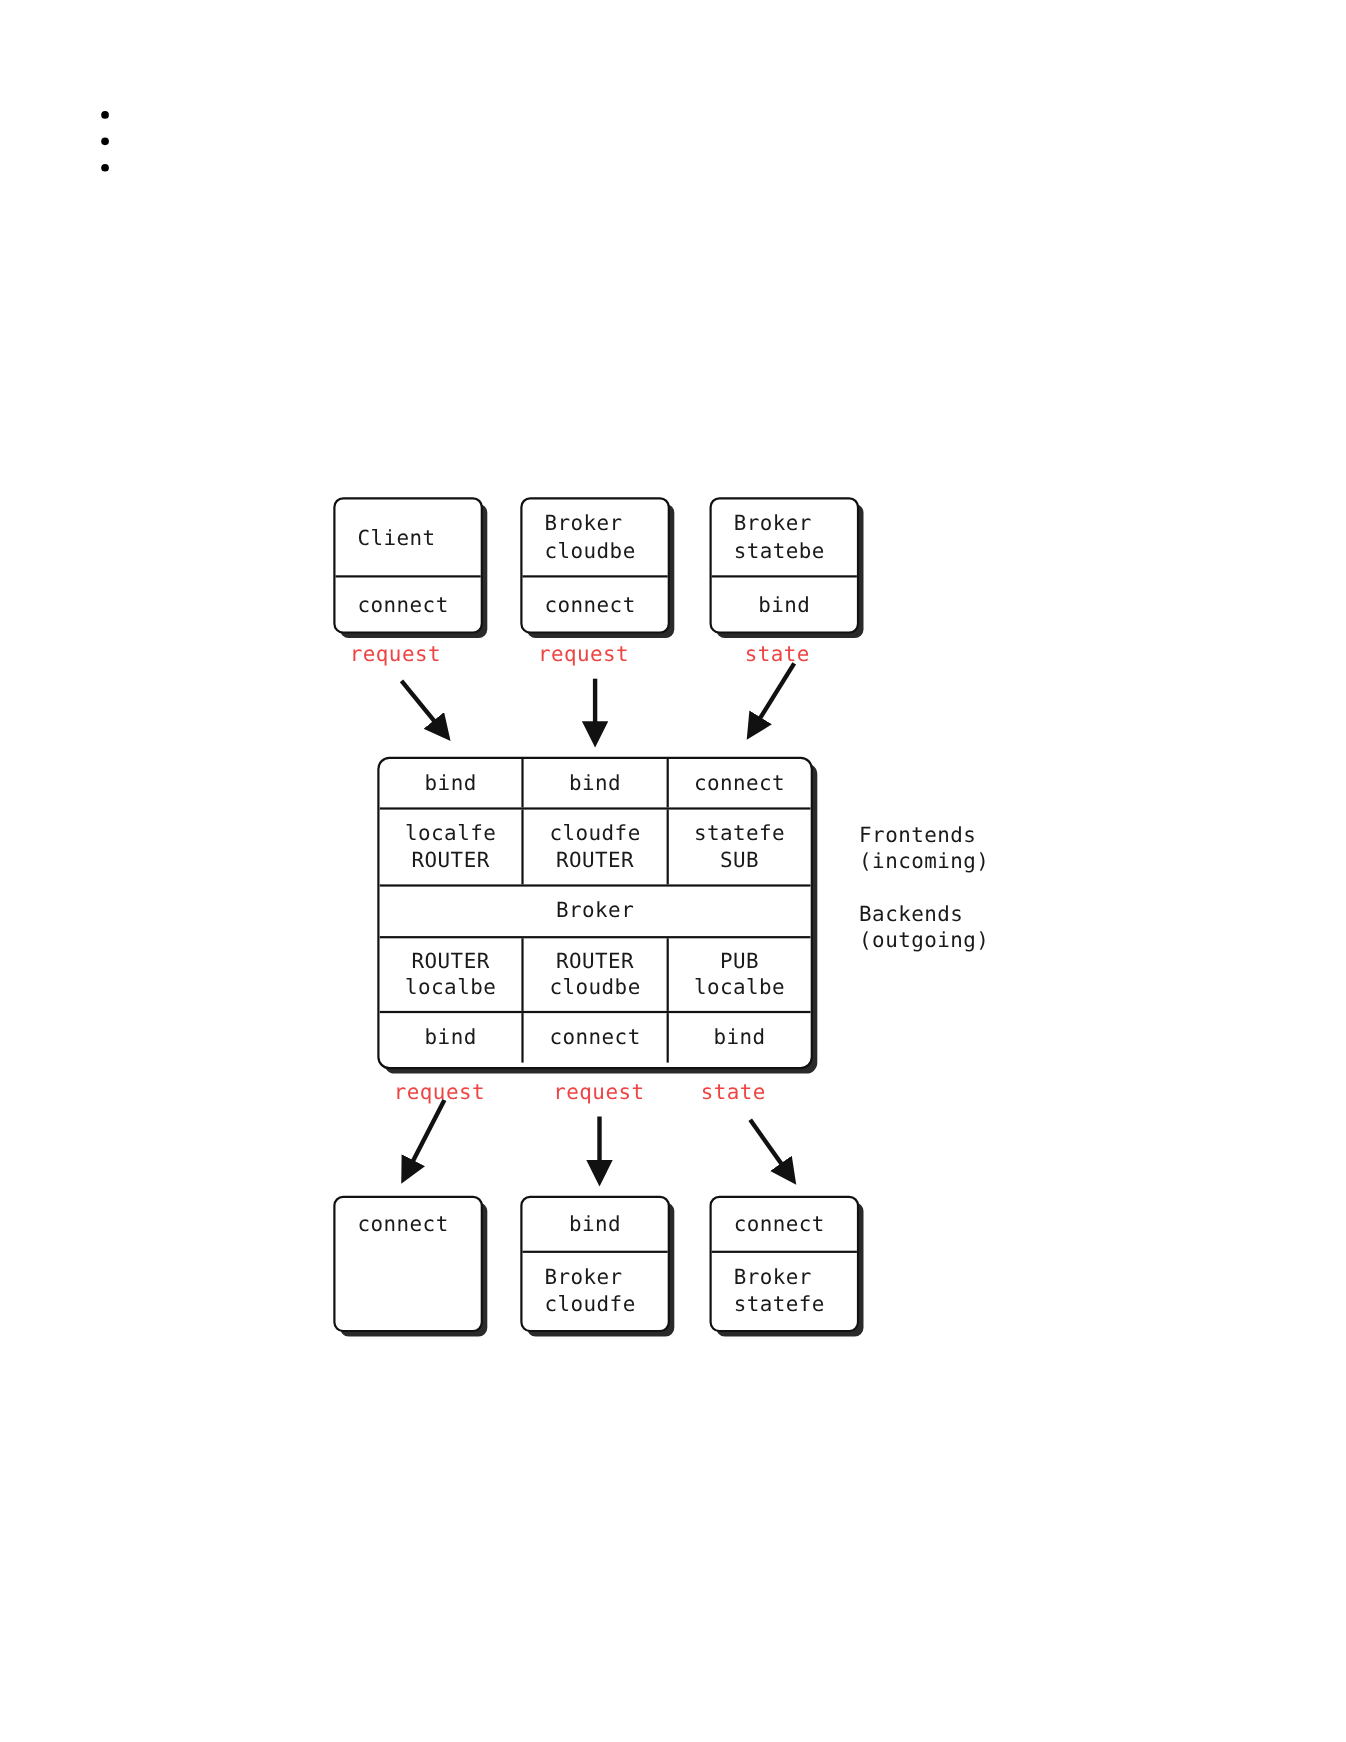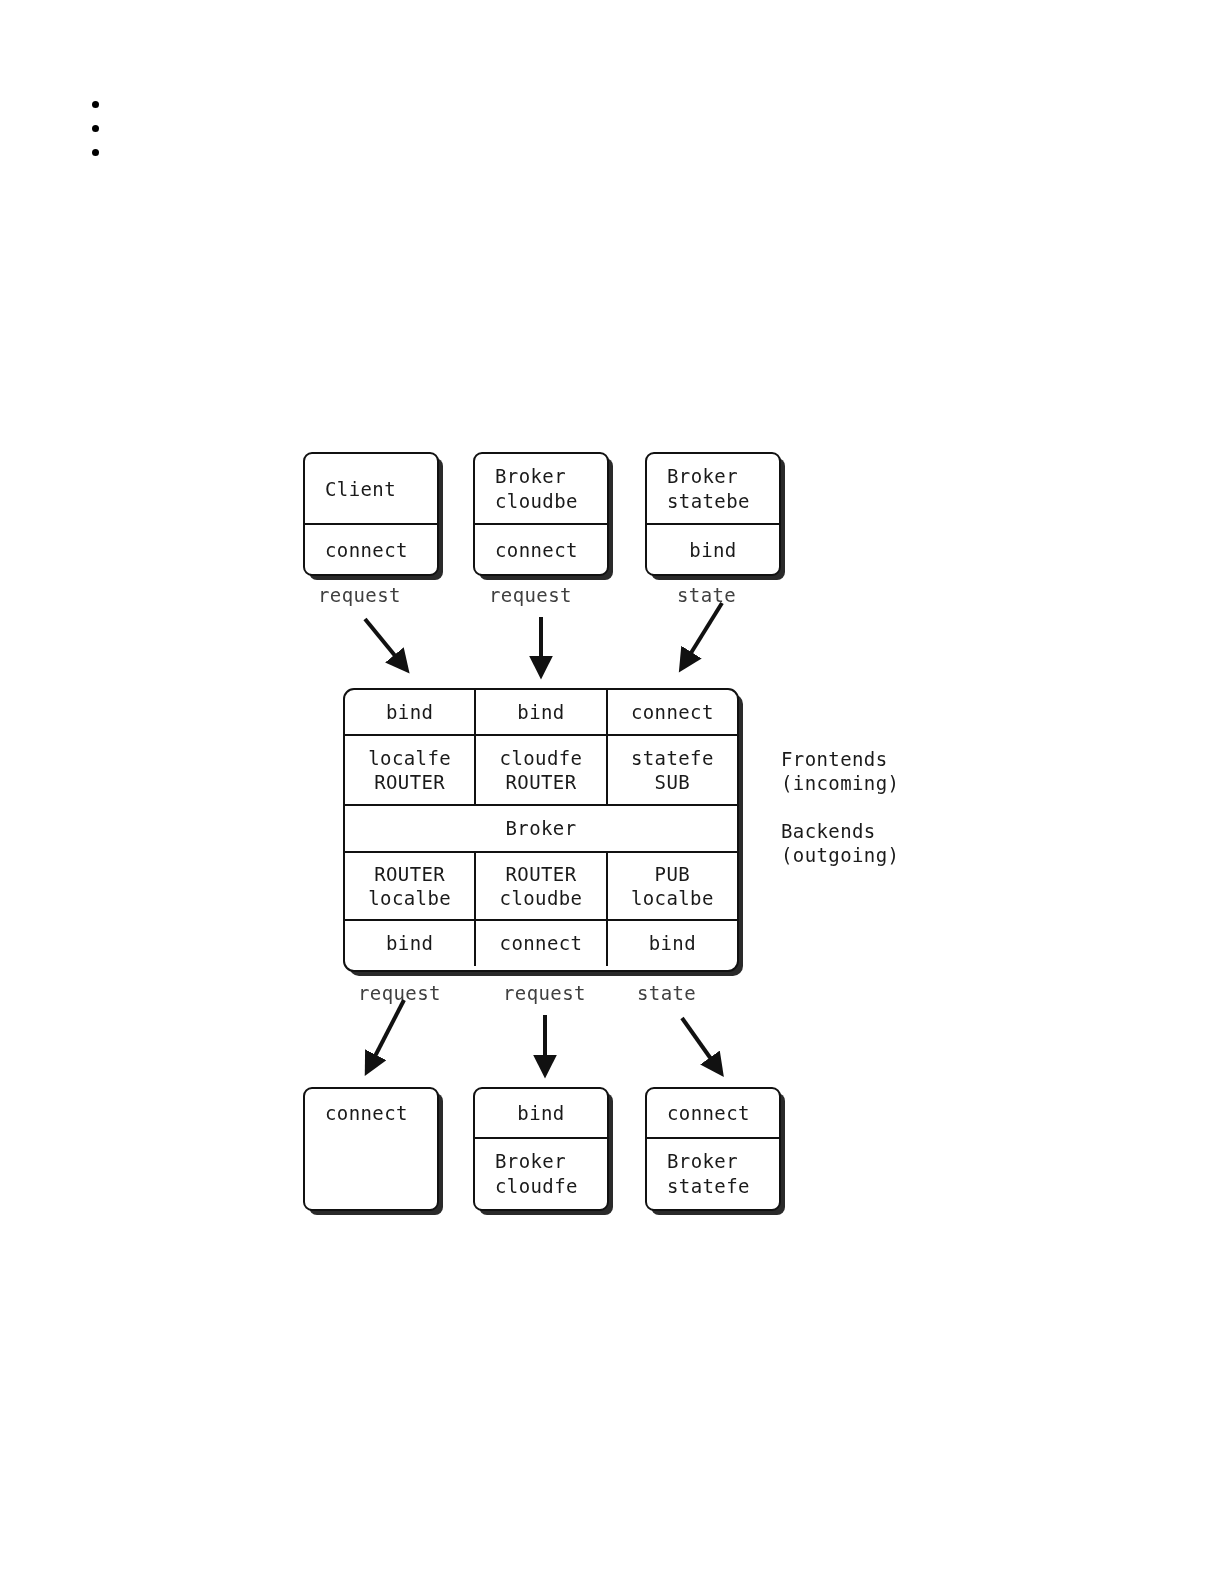--- a/index.html
+++ b/index.html
@@ -129,21 +129,21 @@
   .brow.r-be     { height: 68px; }
   .brow.r-ports2 { height: 47px; }
   .brow.r-mid .bcell { justify-content: center; }
 
   
   .edge-label {
     position: absolute;
     font-size: 19px;
     letter-spacing: 0.4px;
     white-space: nowrap;
-    color: #404040;
+    color: #ef4444;
   }
 
   
   .side-note {
     position: absolute;
     font-size: 19px;
     letter-spacing: 0.4px;
     line-height: 1.28;
     white-space: pre-line;
     color: #1a1a1a;

